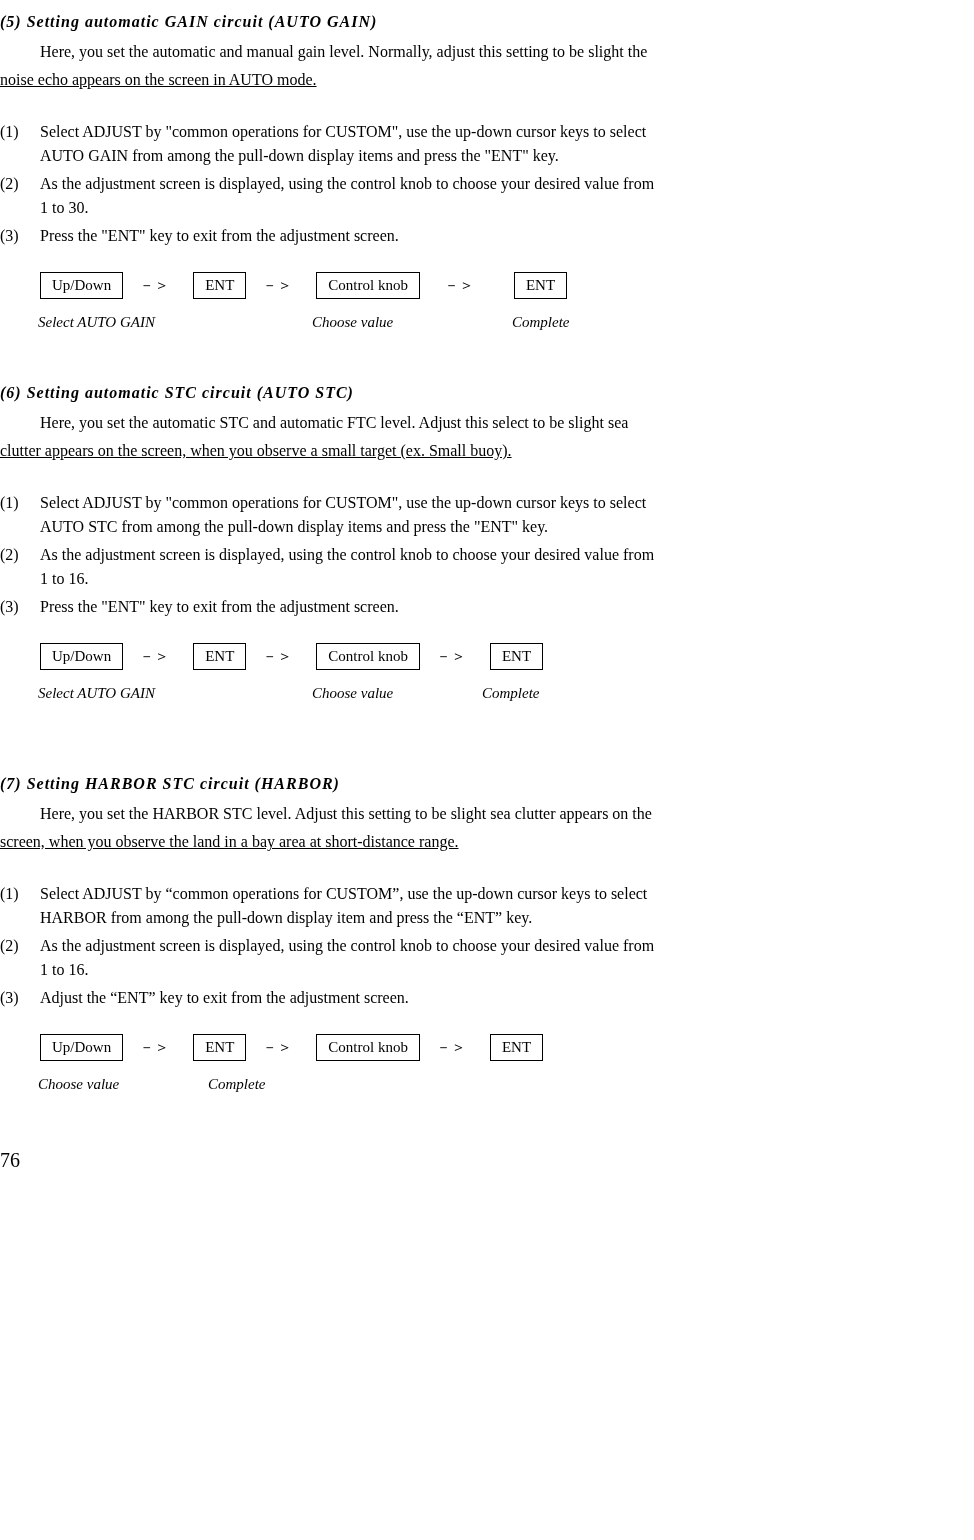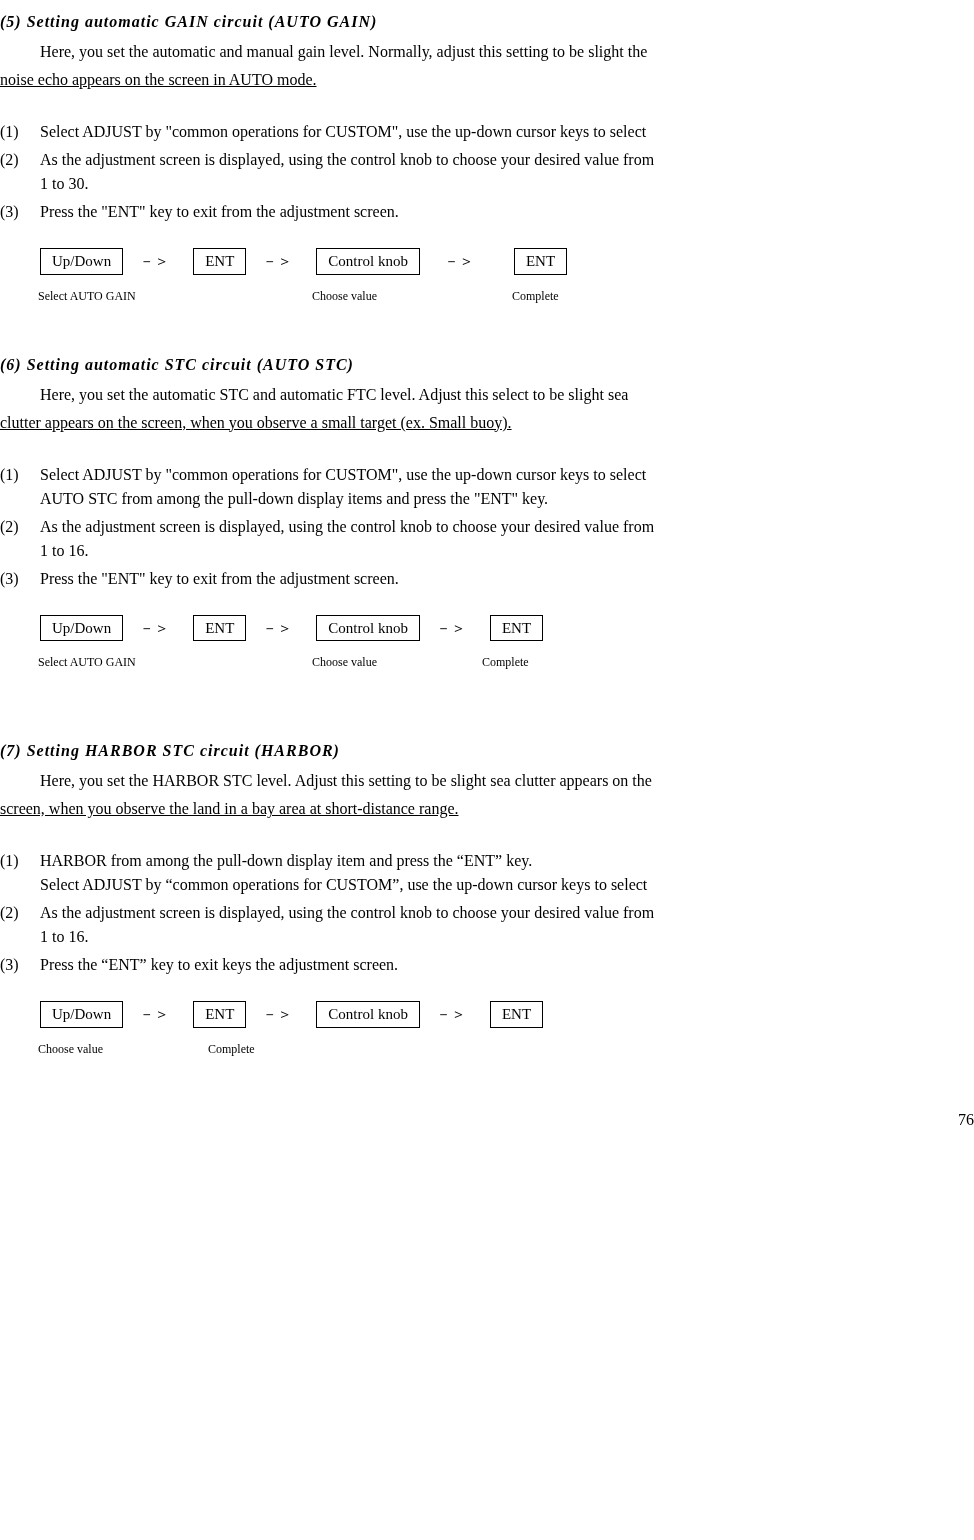--- a/index.html
+++ b/index.html
@@ -66,45 +66,47 @@
     .flow-arrow {
       padding: 0 24px 0 16px;
       font-size: 15px;
     }
     .flow-arrow-wide {
       padding: 0 40px 0 24px;
       font-size: 15px;
     }
     .flow-labels {
       display: flex;
-      font-size: 12px;
+      font-size: 15px;
       margin-left: -2px;
+      font-style: italic;
     }
     .lbl1 { width: 274px; }
     .lbl2 { width: 200px; }
     .lbl3 { }
     .pagenum {
-      text-align: right;
+      text-align: left;
       margin-top: 50px;
-      font-size: 16px;
+      font-size: 20px;
     }
     .section-gap { height: 40px; }
   </style>
 </head>
 <body>
 
 <div class="section-title">(5) Setting automatic GAIN circuit (AUTO GAIN)</div>
 <div class="intro">Here, you set the automatic and manual gain level. Normally, adjust this setting to be slight the</div>
 <div class="intro-cont">noise echo appears on the screen in AUTO mode.</div>
 
 <div class="list">
   <div class="list-item">
     <div class="list-num">(1)</div>
     <div class="list-text">
       <div class="list-text-line">Select ADJUST by "common operations for CUSTOM", use the up-down cursor keys to select</div>
+      <div class="list-text-line">AUTO GAIN from among the pull-down display items and press the "ENT" key.</div>
     </div>
   </div>
   <div class="list-item">
     <div class="list-num">(2)</div>
     <div class="list-text">
       <div class="list-text-line">As the adjustment screen is displayed, using the control knob to choose your desired value from</div>
       <div class="list-text-line">1 to 30.</div>
     </div>
   </div>
   <div class="list-item">
@@ -182,35 +184,35 @@
 <div style="height:20px"></div>
 
 <div class="section-title">(7) Setting HARBOR STC circuit (HARBOR)</div>
 <div class="intro">Here, you set the HARBOR STC level. Adjust this setting to be slight sea clutter appears on the</div>
 <div class="intro-cont">screen, when you observe the land in a bay area at short-distance range.</div>
 
 <div class="list">
   <div class="list-item">
     <div class="list-num">(1)</div>
     <div class="list-text">
+      <div class="list-text-line">Select ADJUST by “common operations for CUSTOM”, use the up-down cursor keys to select</div>
       <div class="list-text-line">HARBOR from among the pull-down display item and press the “ENT” key.</div>
-      <div class="list-text-line">Select ADJUST by “common operations for CUSTOM”, use the up-down cursor keys to select</div>
     </div>
   </div>
   <div class="list-item">
     <div class="list-num">(2)</div>
     <div class="list-text">
       <div class="list-text-line">As the adjustment screen is displayed, using the control knob to choose your desired value from</div>
       <div class="list-text-line">1 to 16.</div>
     </div>
   </div>
   <div class="list-item">
     <div class="list-num">(3)</div>
     <div class="list-text">
-      <div class="list-text-line">Press the “ENT” key to exit keys the adjustment screen.</div>
+      <div class="list-text-line">Adjust the “ENT” key to exit from the adjustment screen.</div>
     </div>
   </div>
 </div>
 
 <div class="flow">
   <div class="flow-row">
     <span class="flow-box">Up/Down</span>
     <span class="flow-arrow">－＞</span>
     <span class="flow-box">ENT</span>
     <span class="flow-arrow">－＞</span>

